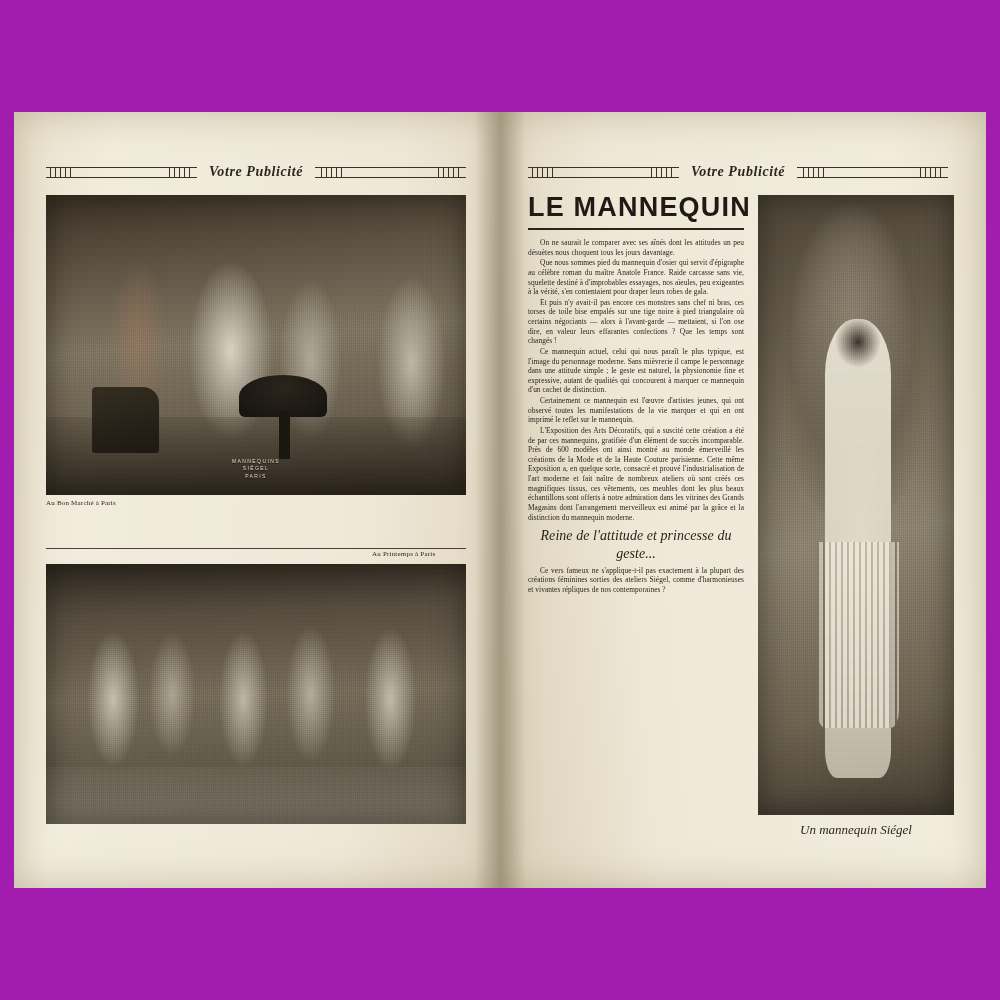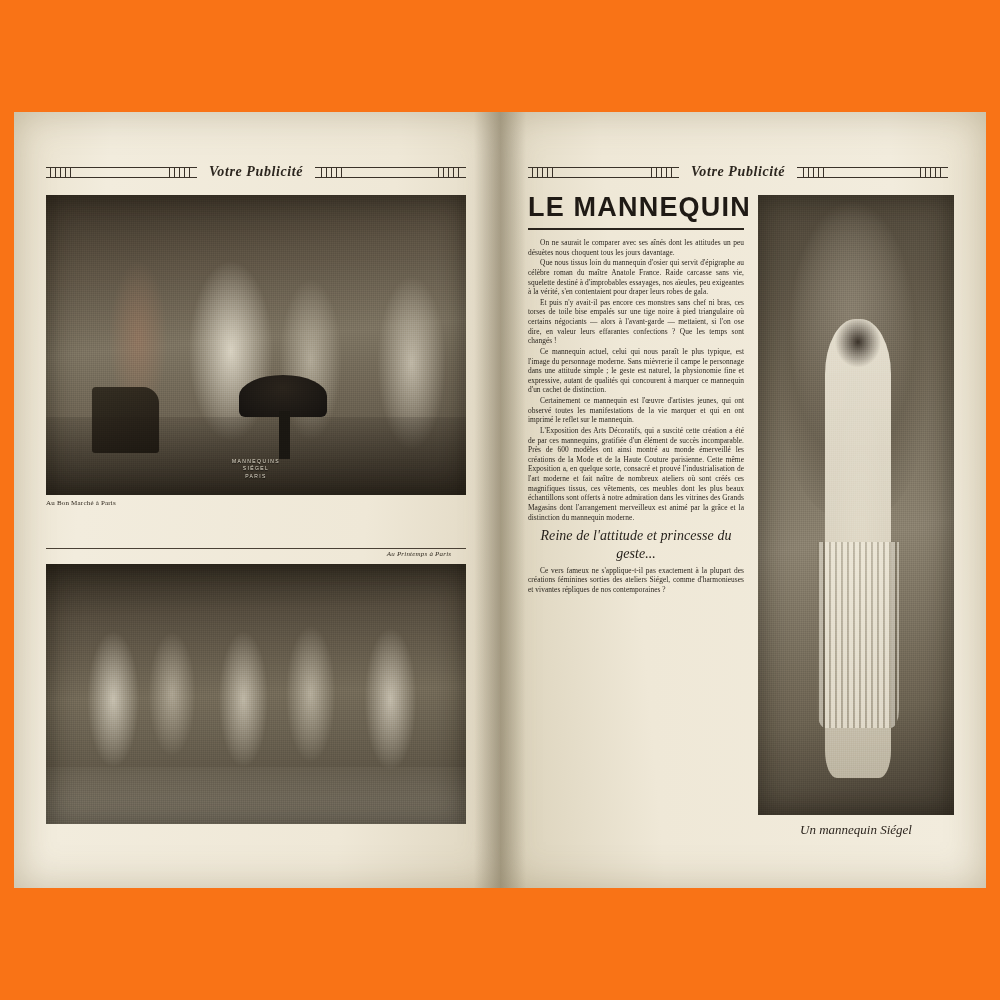--- a/index.html
+++ b/index.html
@@ -12,21 +12,21 @@
     height: 1000px;
     overflow: hidden;
     font-family: "Liberation Serif", serif;
   }
   .scan {
     position: absolute;
     left: 0;
     top: 0;
     width: 1000px;
     height: 1000px;
-    background: #f97316;
+    background: #a21caf;
   }
   
   .spread {
     position: absolute;
     left: 14px;
     top: 112px;
     width: 972px;
     height: 776px;
     display: flex;
     background: #000;
@@ -294,21 +294,21 @@
         </div>
         <div class="grain"></div>
         <div class="vig"></div>
       </div>
 
       <div class="caption" style="left:32px; top:387px;">Au Bon Marché à Paris</div>
 
 
       <div class="hrule" style="left:32px; top:436px; width:420px;"></div>
 
-      <div class="caption" style="left:358px; top:438px; text-align:center; width:94px;font-style:italic;">Au Printemps à Paris</div>
+      <div class="caption" style="left:358px; top:438px; text-align:left; width:94px;">Au Printemps à Paris</div>
 
       <div class="photo" id="photo-printemps" style="left:32px; top:452px; width:420px; height:260px;">
         <div class="floor"></div>
         <div class="grain"></div>
         <div class="vig"></div>
       </div>
 
       <div class="gutter-shadow-l"></div>
       <div class="edge-vig"></div>
     </div>
@@ -320,21 +320,21 @@
         <div class="title">Votre Publicité</div>
         <div class="rule"></div>
       </div>
 
       <div class="article-title" style="left:28px; top:80px;">LE MANNEQUIN</div>
 
       <div class="title-rule" style="left:28px; top:116px; width:216px;"></div>
 
       <div class="body-col" style="left:28px; top:126px;">
         <p>On ne saurait le comparer avec ses aînés dont les attitudes un peu désuètes nous choquent tous les jours davantage.</p>
-        <p>Que nous tissus loin du mannequin d'osier qui servit d'épigraphe au célèbre roman du maître Anatole France. Raide carcasse sans vie, squelette destiné à d'improbables essayages, nos aïeules, peu exigeantes à la vérité, s'en contentaient pour draper leurs robes de gala.</p>
+        <p>Que nous sommes pied du mannequin d'osier qui servit d'épigraphe au célèbre roman du maître Anatole France. Raide carcasse sans vie, squelette destiné à d'improbables essayages, nos aïeules, peu exigeantes à la vérité, s'en contentaient pour draper leurs robes de gala.</p>
         <p>Et puis n'y avait-il pas encore ces monstres sans chef ni bras, ces torses de toile bise empalés sur une tige noire à pied triangulaire où certains négociants — alors à l'avant-garde — mettaient, si l'on ose dire, en valeur leurs effarantes confections ? Que les temps sont changés !</p>
         <p>Ce mannequin actuel, celui qui nous paraît le plus typique, est l'image du personnage moderne. Sans mièvrerie il campe le personnage dans une attitude simple ; le geste est naturel, la physionomie fine et expressive, autant de qualités qui concourent à marquer ce mannequin d'un cachet de distinction.</p>
         <p>Certainement ce mannequin est l'œuvre d'artistes jeunes, qui ont observé toutes les manifestations de la vie marquer et qui en ont imprimé le reflet sur le mannequin.</p>
         <p>L'Exposition des Arts Décoratifs, qui a suscité cette création a été de par ces mannequins, gratifiée d'un élément de succès incomparable. Près de 600 modèles ont ainsi montré au monde émerveillé les créations de la Mode et de la Haute Couture parisienne. Cette même Exposition a, en quelque sorte, consacré et prouvé l'industrialisation de l'art moderne et fait naître de nombreux ateliers où sont créés ces magnifiques tissus, ces vêtements, ces meubles dont les plus beaux échantillons sont offerts à notre admiration dans les vitrines des Grands Magasins dont l'arrangement merveilleux est animé par la grâce et la distinction du mannequin moderne.</p>
         <p class="subhead">Reine de l'attitude et princesse du geste...</p>
         <p>Ce vers fameux ne s'applique-t-il pas exactement à la plupart des créations féminines sorties des ateliers Siégel, comme d'harmonieuses et vivantes répliques de nos contemporaines ?</p>
       </div>
 
       <div class="photo" id="photo-mannequin" style="left:258px; top:83px; width:196px; height:620px;">
         <div class="arch"></div>

